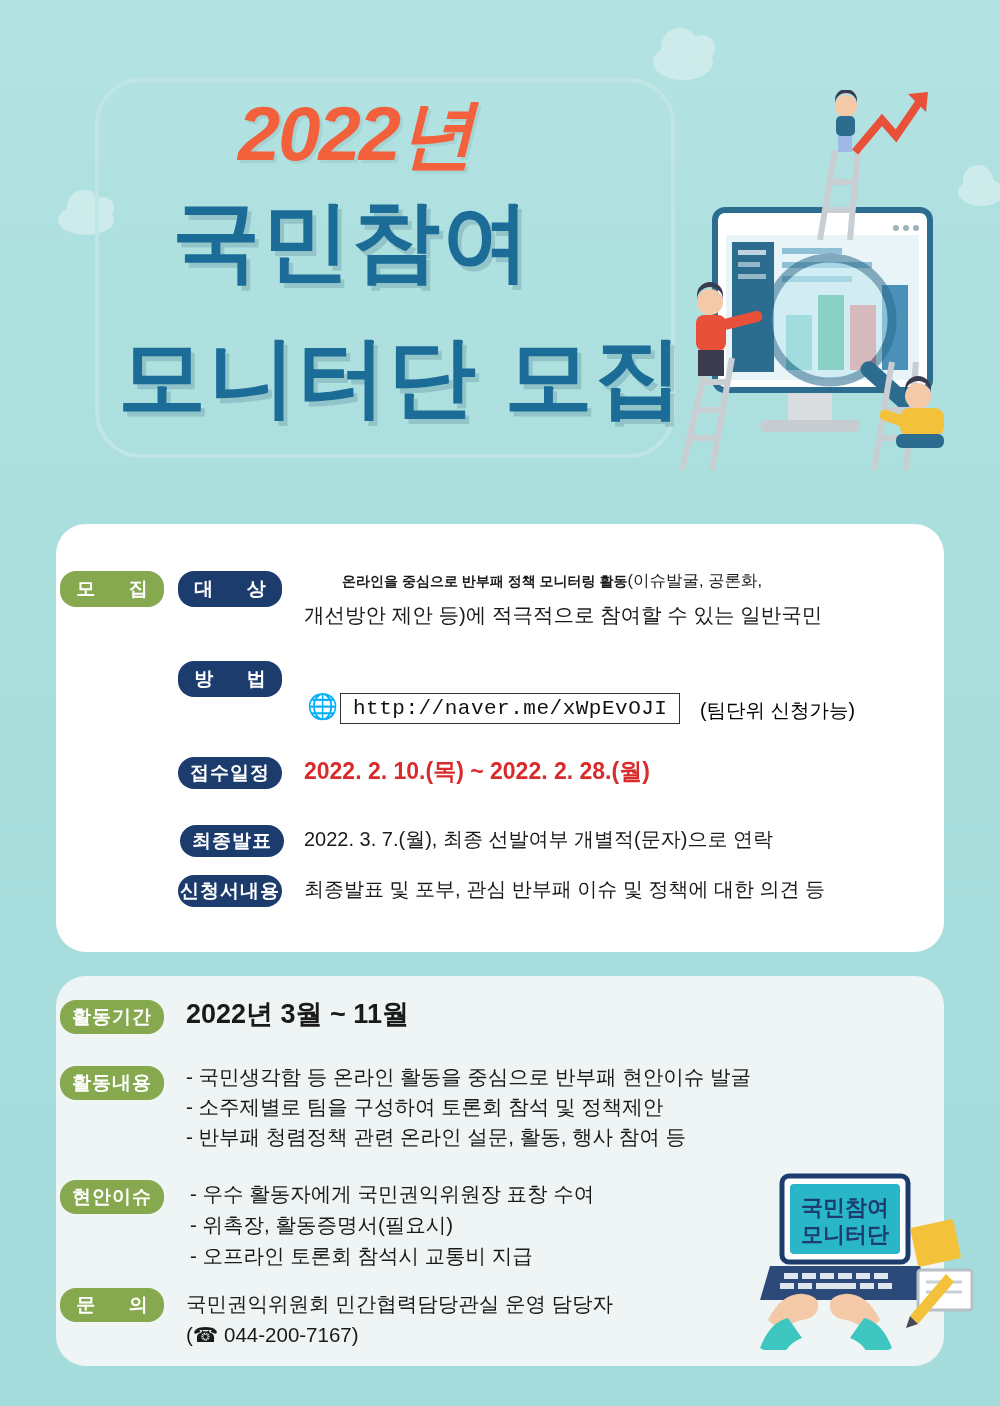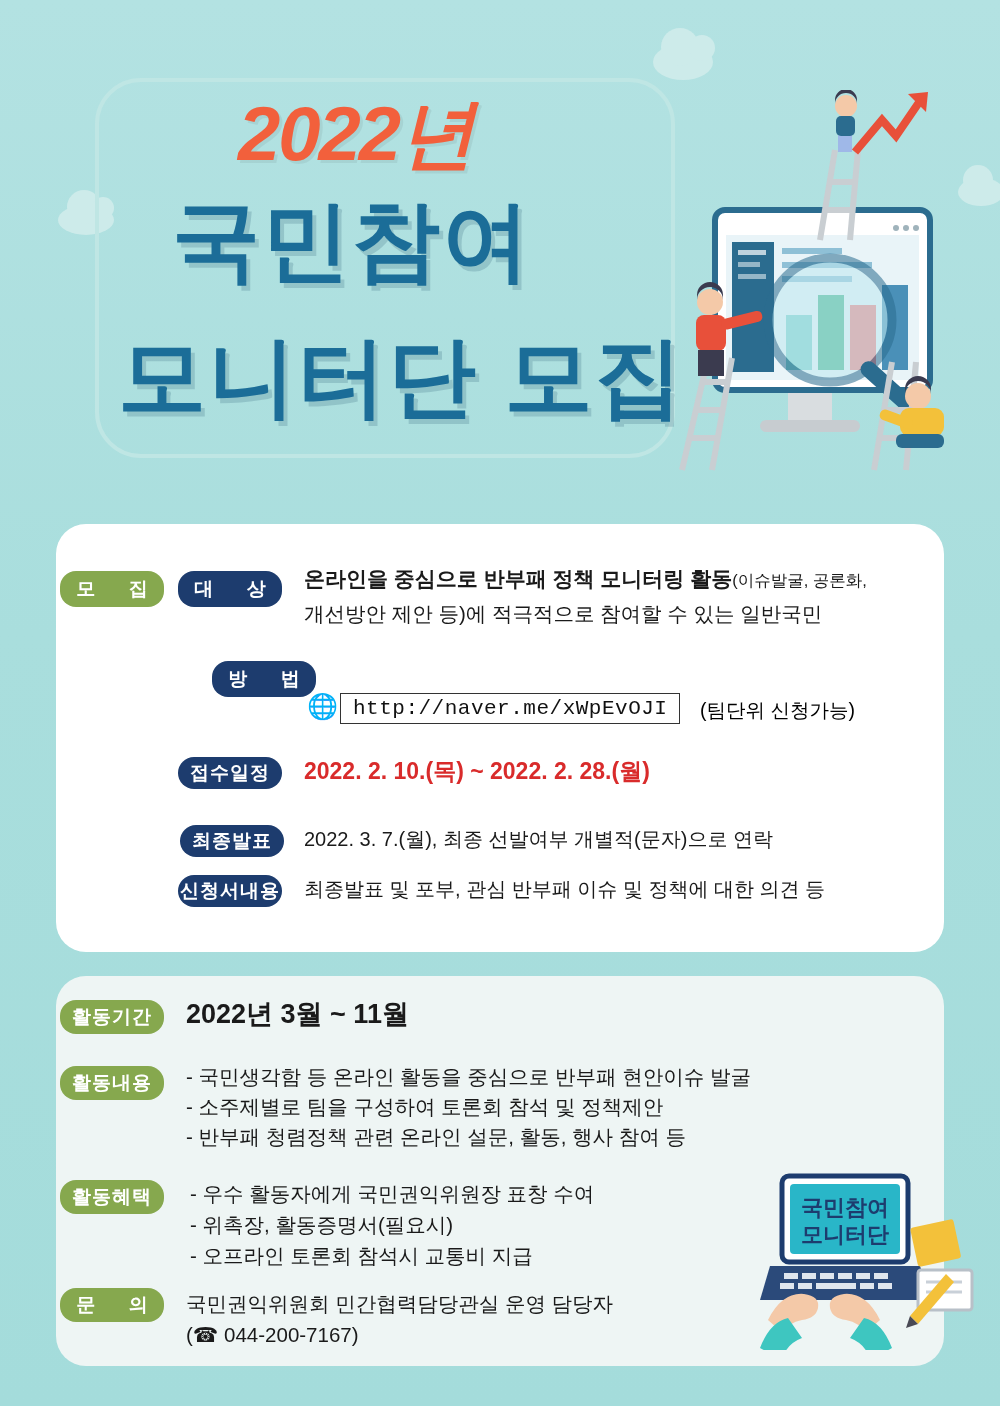--- a/index.html
+++ b/index.html
@@ -72,30 +72,30 @@
   .pill-green { background: #86a84e; }
   .pill-navy { background: #1d3c6e; }
 
   .body-text { position: absolute; color: #1a1a1a; }
 
   .row-label-sp { letter-spacing: 14px; text-indent: 14px; }
 
   
   #pill-moojip { left: 60px; top: 571px; width: 104px; height: 36px; }
   #pill-daesang { left: 178px; top: 571px; width: 104px; height: 36px; }
-  #pill-bangbeop { left: 178px; top: 661px; width: 104px; height: 36px; margin-left: 34px; }
+  #pill-bangbeop { left: 178px; top: 661px; width: 104px; height: 36px; }
   #pill-jeopsu { left: 178px; top: 757px; width: 104px; height: 32px; }
   #pill-choijong { left: 180px; top: 825px; width: 104px; height: 32px; }
   #pill-sincheong { left: 178px; top: 875px; width: 104px; height: 32px; }
 
   #txt-daesang {
     left: 304px; top: 562px; width: 620px;
     font-size: 20.5px; line-height: 33px;
   }
-  #txt-daesang b { font-size: 21px; }
+  #txt-daesang b { font-size: 14px; margin-left: 38px; }
   #txt-daesang .small { font-size: 16.5px; }
 
   #txt-bangbeop {
     left: 304px; top: 655px; width: 640px; font-size: 20.5px;
   }
   .url-box {
     position: absolute; left: 340px; top: 693px;
     border: 1.5px solid #333; border-radius: 0;
     padding: 3px 12px; font-family: "Liberation Mono", monospace;
     font-size: 21px; letter-spacing: 0.5px; background: #fff; color: #111;
@@ -224,21 +224,21 @@
   <div id="txt-team">(팀단위 신청가능)</div>
 
   <div class="body-text" id="txt-jeopsu">2022. 2. 10.(목) ~ 2022. 2. 28.(월)</div>
   <div class="body-text" id="txt-choijong">2022. 3. 7.(월), 최종 선발여부 개별적(문자)으로 연락</div>
   <div class="body-text" id="txt-sincheong">최종발표 및 포부, 관심 반부패 이슈 및 정책에 대한 의견 등</div>
 
   <div class="panel" id="panel-bottom"></div>
 
   <div class="pill pill-green" id="pill-gigan">활동기간</div>
   <div class="pill pill-green" id="pill-naeyong">활동내용</div>
-  <div class="pill pill-green" id="pill-hyetaek">활동혜택</div>
+  <div class="pill pill-green" id="pill-hyetaek">현안이슈</div>
   <div class="pill pill-green row-label-sp" id="pill-munui">문    의</div>
 
   <div class="body-text" id="txt-gigan">2022년 3월  ~  11월</div>
 
   <div class="body-text" id="txt-hyetaek">
     <div>- 우수 활동자에게 국민권익위원장 표창 수여</div>
     <div>- 위촉장, 활동증명서(필요시)</div>
     <div>- 오프라인 토론회 참석시 교통비 지급</div>
   </div>
 

